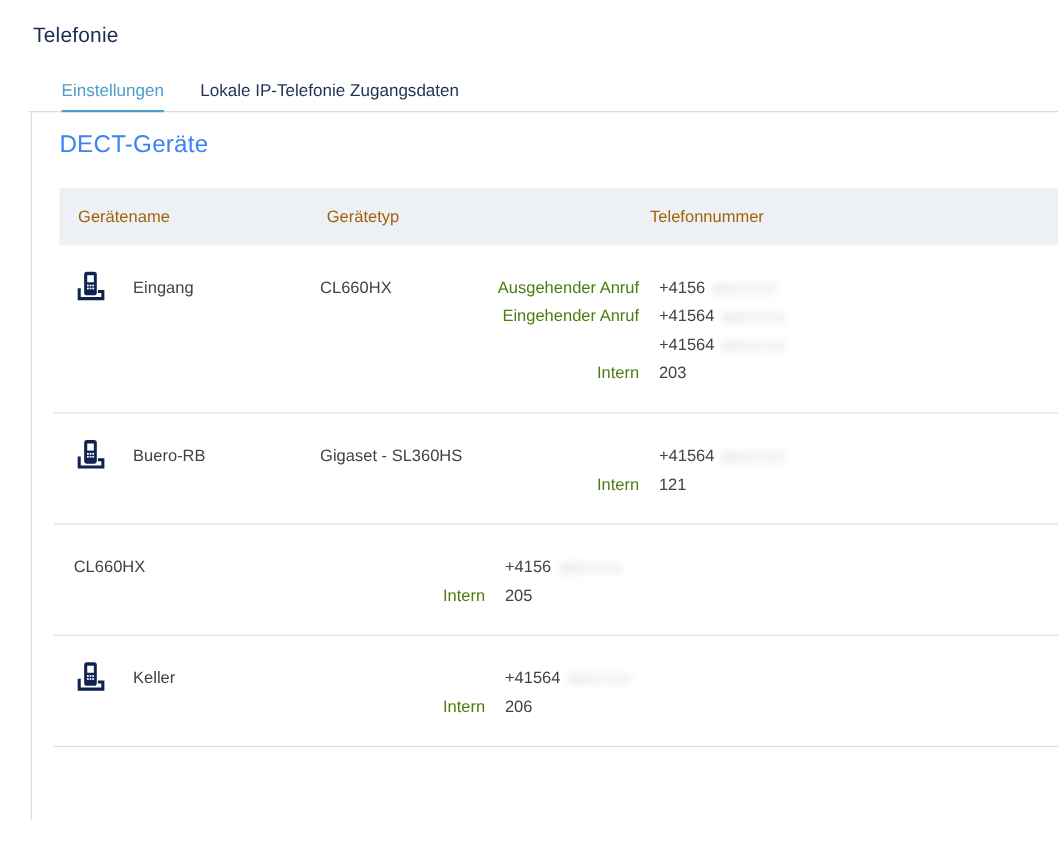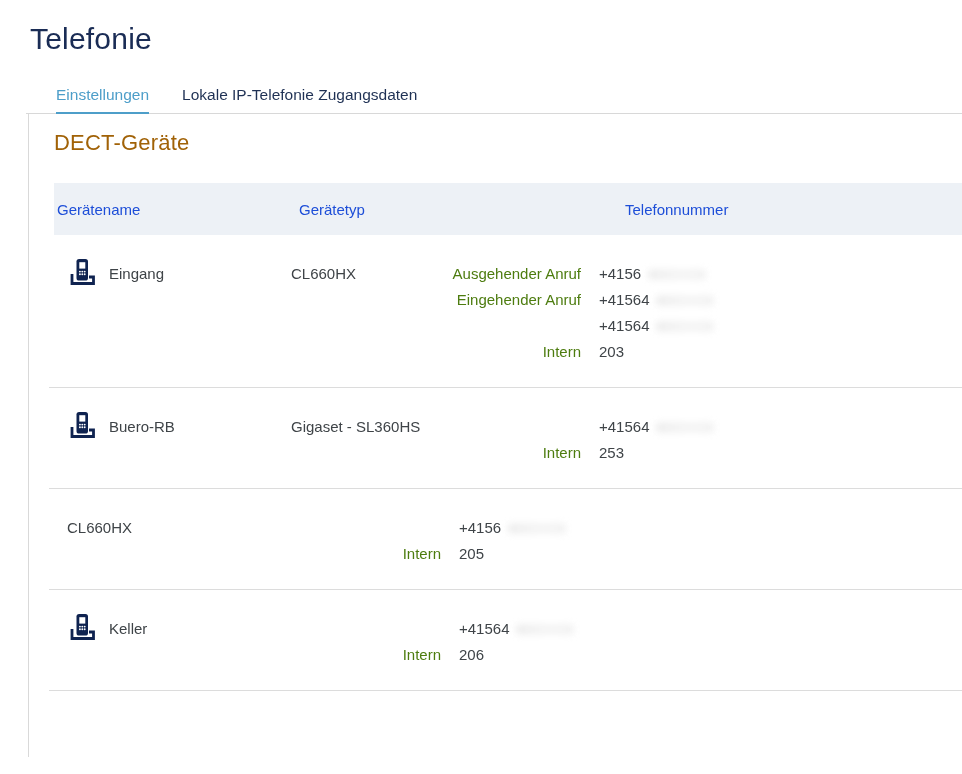--- a/index.html
+++ b/index.html
@@ -6,21 +6,21 @@
   html, body {
     width: 962px; height: 774px;
     background: #ffffff;
     font-family: "Liberation Sans", "DejaVu Sans", sans-serif;
     overflow: hidden;
     color: #3f4448;
   }
   
   .page-header { padding: 22px 0 0 30px; }
   .page-title {
-    font-size: 30px;
+    font-size: 19px;
     font-weight: 400;
     color: #1a2c55;
     letter-spacing: 0.2px;
   }
   
   .tabbar {
     margin-top: 24px;
     padding-left: 30px;
     border-bottom: 1px solid #d8d8d8;
     display: flex;
@@ -47,46 +47,46 @@
   }
   
   .content {
     margin-left: 28px;
     border-left: 1px solid #d9d9d9;
     min-height: 643px;
   }
   .section-title {
     font-size: 22px;
     font-weight: 400;
-    color: #a16207;
+    color: #3b82f6;
     padding: 16px 6px 0 25px;
     letter-spacing: 0.2px;
   }
   
   .table-header {
     margin: 27px 0 0 25px;
     background: #edf1f6;
     height: 52px;
     display: grid;
     grid-template-columns: 224px 140px 150px auto;
-    column-gap: 18px;
+    column-gap: 2px;
     align-items: center;
-    padding-left: 3px;
+    padding-left: 17px;
     font-size: 15px;
-    color: #1d4ed8;
+    color: #a16207;
   }
   .rows { margin-left: 20px; }
   .device-row {
     display: grid;
     grid-template-columns: 224px 140px auto;
     padding: 26px 0 22px 18px;
     border-bottom: 1px solid #dcdcdc;
     font-size: 15px;
   }
-  .name-cell { display: flex; align-items: flex-start; gap: 12px; }
+  .name-cell { display: flex; align-items: flex-start; gap: 24px; }
   .device-icon { flex: 0 0 30px; margin-top: -3px; }
   .device-name, .device-type { line-height: 26px; color: #3f4448; }
   .numbers-cell { display: flex; flex-direction: column; }
   .number-line { display: flex; line-height: 26px; }
   .number-label {
     width: 150px;
     text-align: right;
     color: #4d7c0f;
     flex: 0 0 150px;
   }
@@ -206,21 +206,21 @@
     <span class="number-label"></span>
     <span class="number-value">
       <span>+41564</span>
       <span class="redaction"></span>
     </span>
   </div>
 
   <div class="number-line">
     <span class="number-label">Intern</span>
     <span class="number-value">
-      <span>253</span>
+      <span>121</span>
 
     </span>
   </div>
 </div>
   </div>
 
   <div class="device-row">
     <div class="device-type">CL660HX</div>
     <div class="numbers-cell">
   <div class="number-line">

